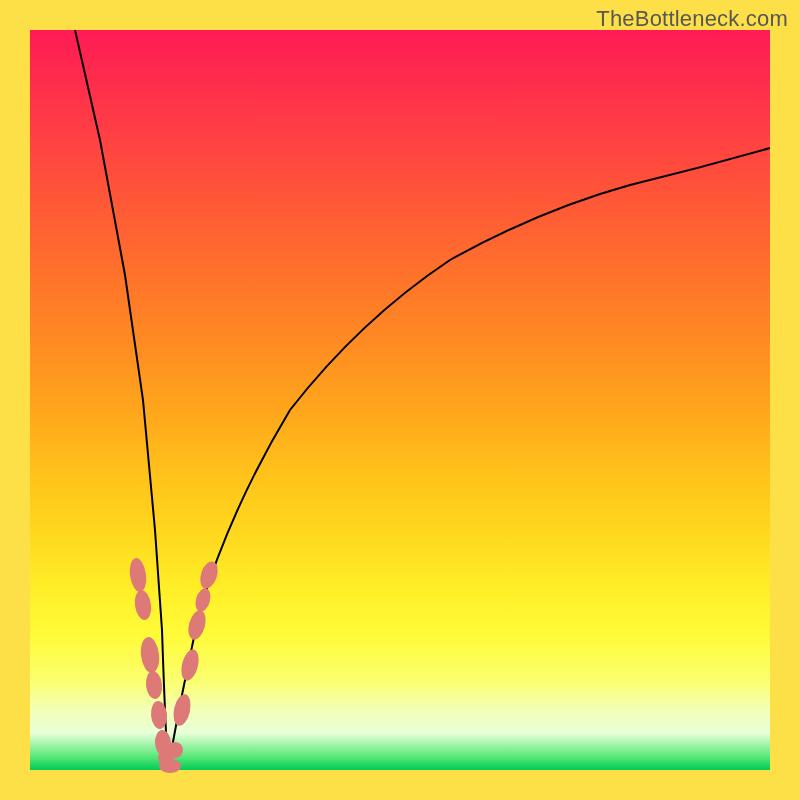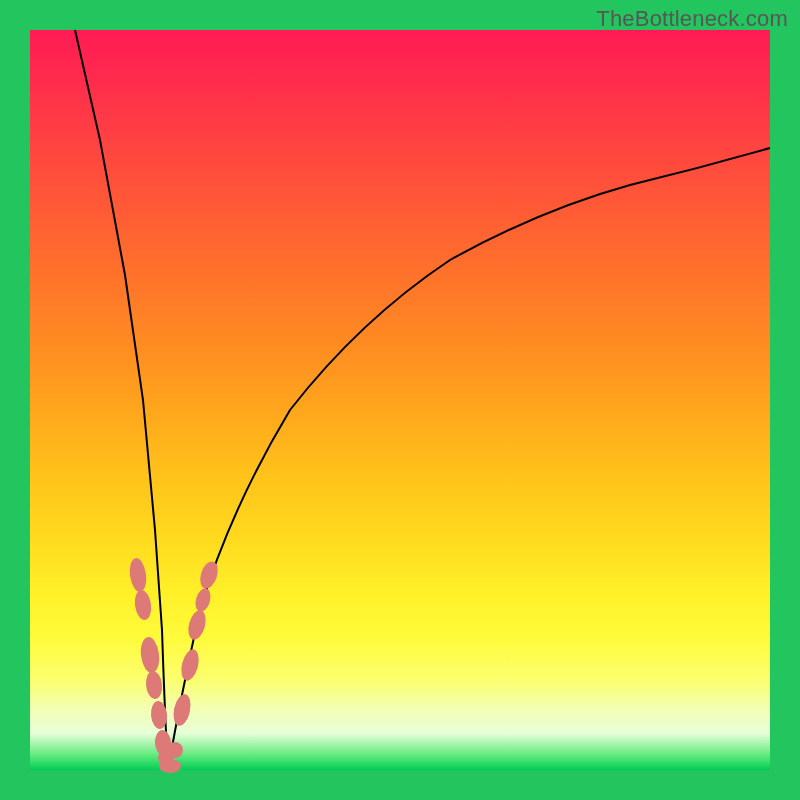--- a/index.html
+++ b/index.html
@@ -7,21 +7,21 @@
     padding: 0;
     width: 800px;
     height: 800px;
     overflow: hidden;
     background: #000;
     font-family: Arial, Helvetica, sans-serif;
   }
   .frame {
     position: absolute;
     inset: 0;
-    background: #22c55e;
+    background: #fde047;
   }
   .plot-area {
     position: absolute;
     left: 30px;
     top: 30px;
     width: 740px;
     height: 740px;
     
     background: linear-gradient(
       to bottom,

